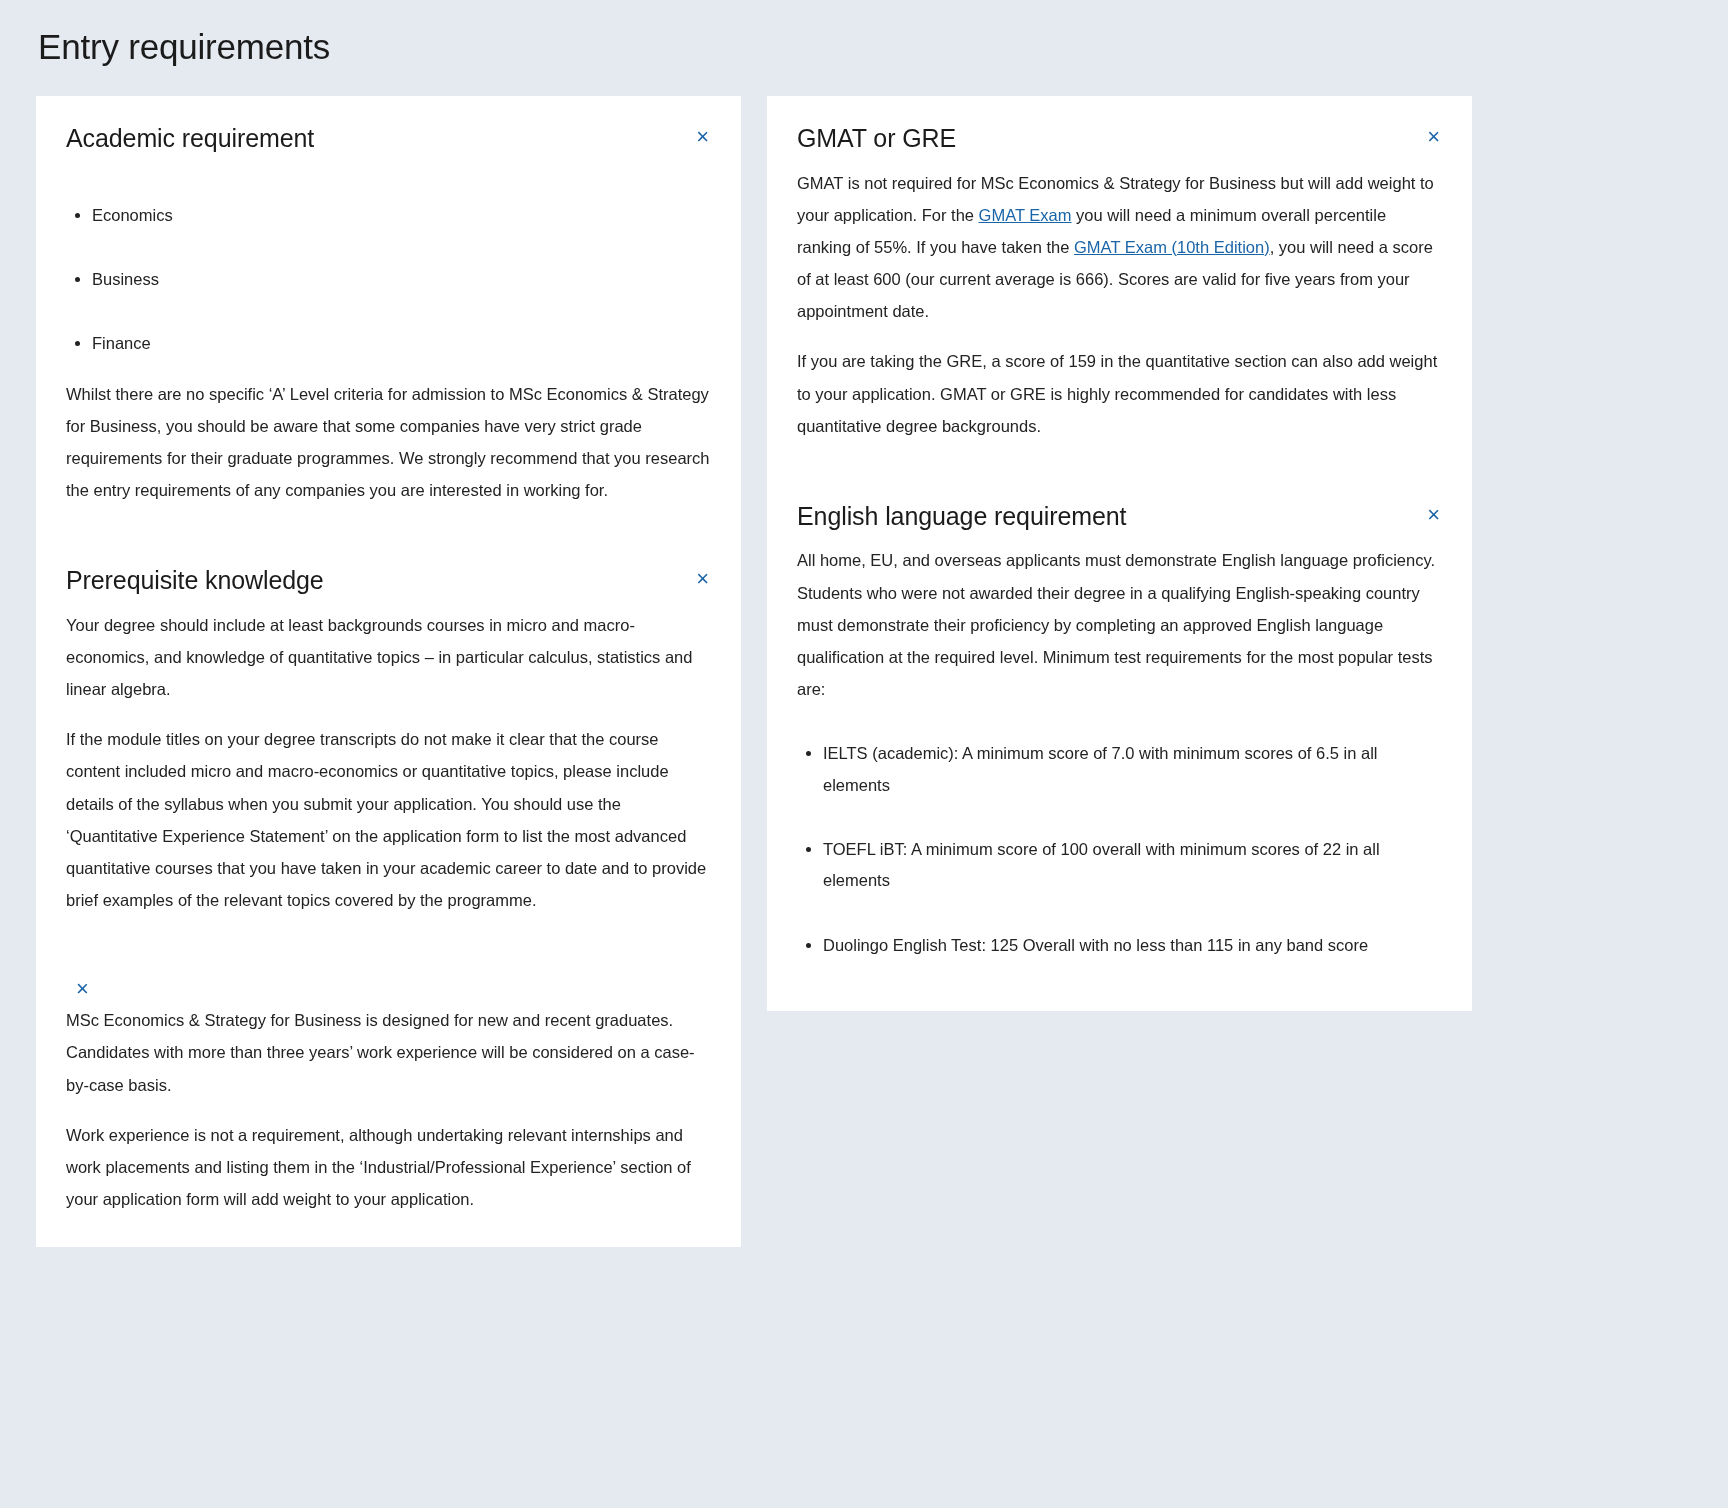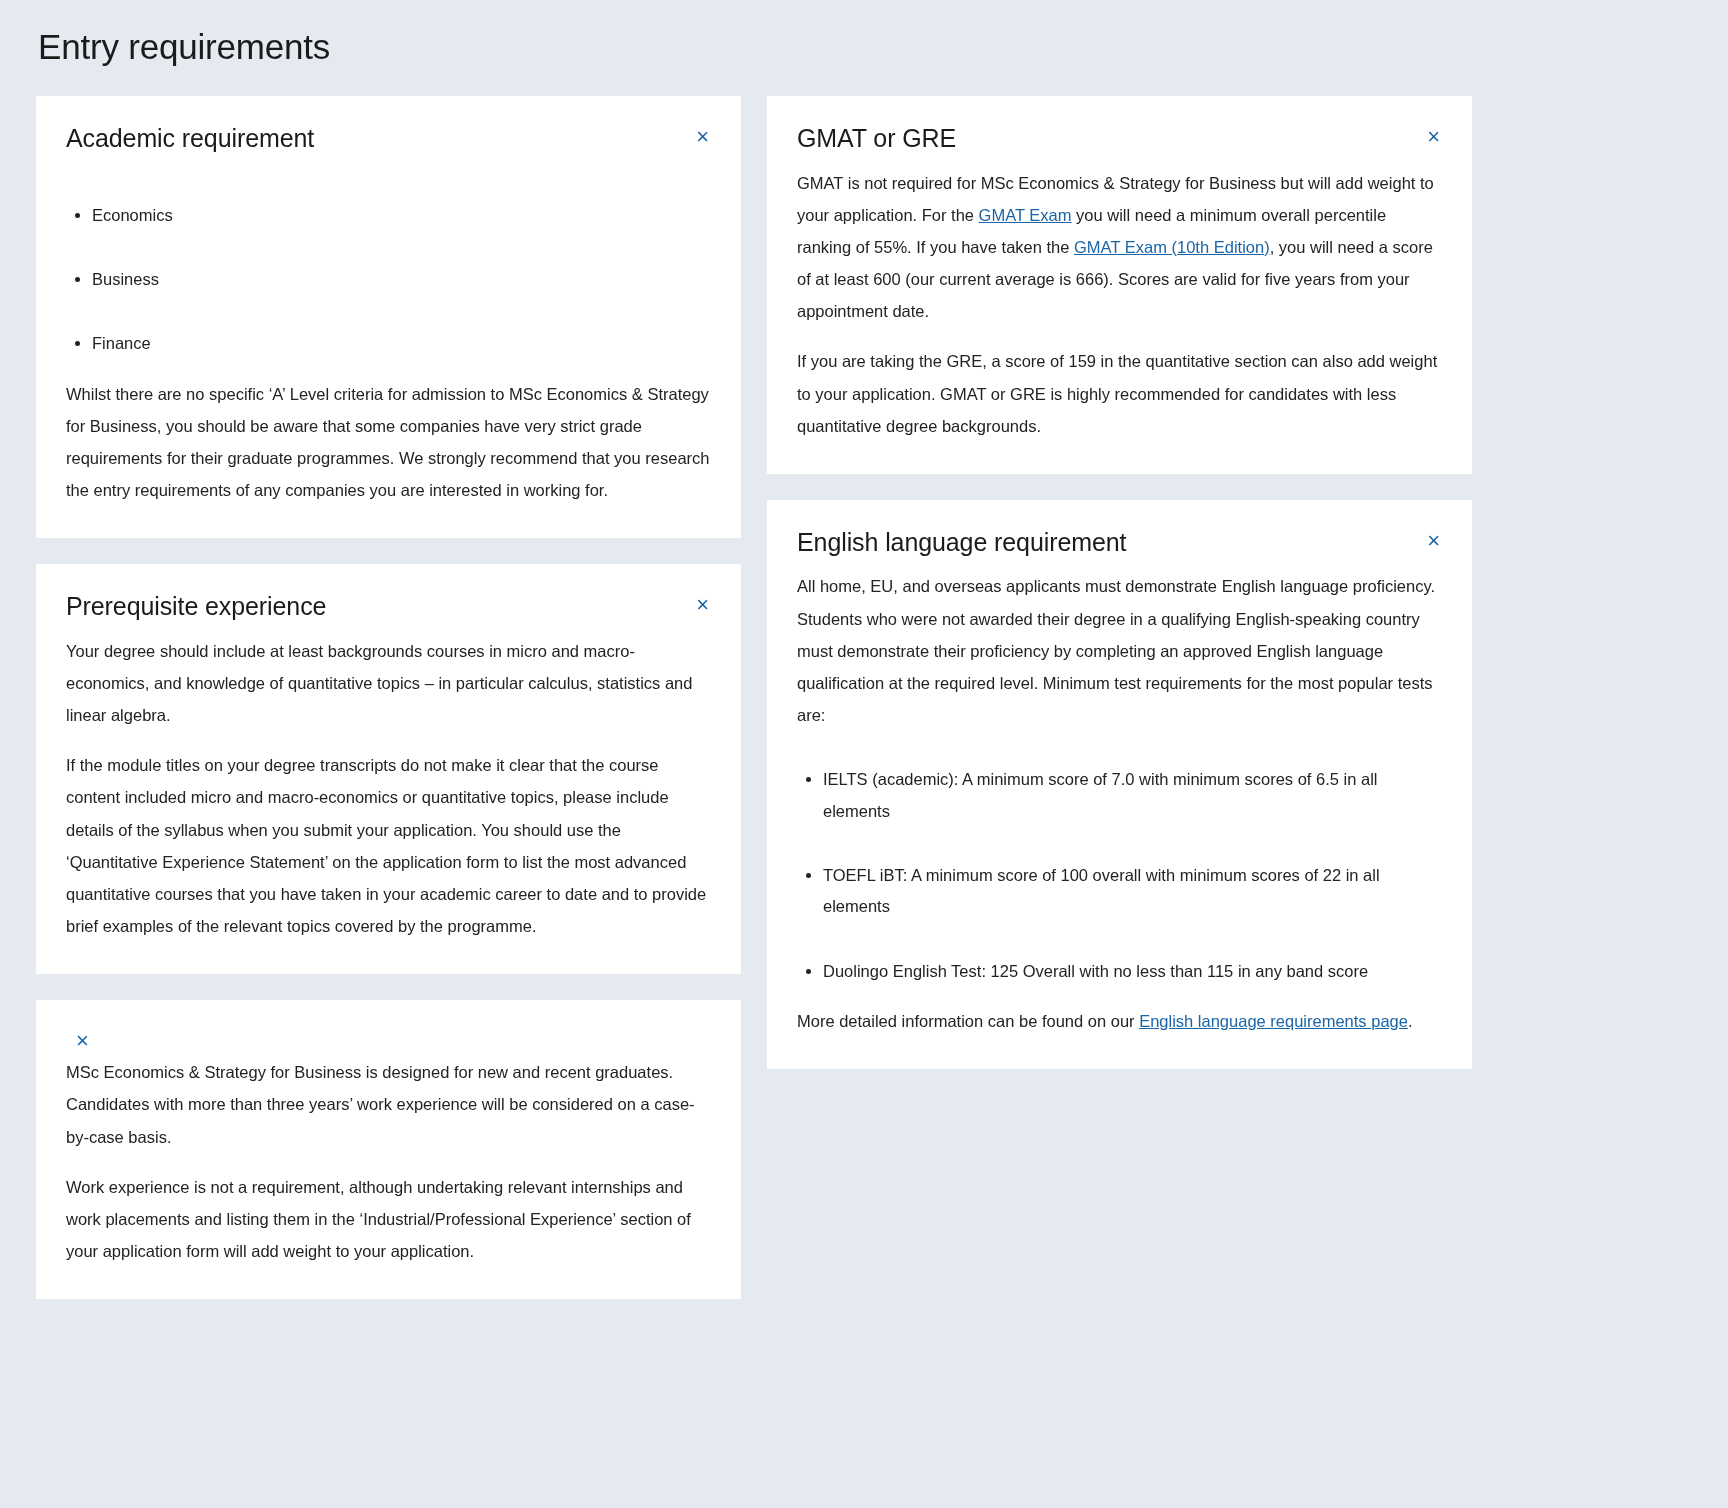--- a/index.html
+++ b/index.html
@@ -27,21 +27,20 @@
     line-height: 1.2;
   }
   .columns {
     display: flex;
     gap: 26px;
     align-items: flex-start;
   }
   .col {
     display: flex;
     flex-direction: column;
-    gap: 26px;
   }
   .col-left { width: 818px; }
   .col-right { width: 818px; }
   .card {
     background: #ffffff;
     padding: 26px 30px 32px 30px;
     position: relative;
   }
   .card-header {
     display: flex;
@@ -109,21 +108,21 @@
         <ul>
           <li>Economics</li>
           <li>Business</li>
           <li>Finance</li>
         </ul>
         <p>Whilst there are no specific ‘A’ Level criteria for admission to MSc Economics &amp; Strategy for Business, you should be aware that some companies have very strict grade requirements for their graduate programmes. We strongly recommend that you research the entry requirements of any companies you are interested in working for.</p>
       </section>
 
       <section class="card">
         <div class="card-header">
-          <h2 class="card-title">Prerequisite experience</h2>
+          <h2 class="card-title">Prerequisite knowledge</h2>
           <button class="close-btn">×</button>
         </div>
         <p>Your degree should include at least backgrounds courses in micro and macro-economics, and knowledge of quantitative topics – in particular calculus, statistics and linear algebra.</p>
         <p>If the module titles on your degree transcripts do not make it clear that the course content included micro and macro-economics or quantitative topics, please include details of the syllabus when you submit your application. You should use the ‘Quantitative Experience Statement’ on the application form to list the most advanced quantitative courses that you have taken in your academic career to date and to provide brief examples of the relevant topics covered by the programme.</p>
       </section>
 
       <section class="card">
         <div class="card-header">
           <button class="close-btn">×</button>
         </div>
@@ -148,19 +147,18 @@
         <div class="card-header">
           <h2 class="card-title">English language requirement</h2>
           <button class="close-btn">×</button>
         </div>
         <p>All home, EU, and overseas applicants must demonstrate English language proficiency. Students who were not awarded their degree in a qualifying English-speaking country must demonstrate their proficiency by completing an approved English language qualification at the required level. Minimum test requirements for the most popular tests are:</p>
         <ul>
           <li>IELTS (academic): A minimum score of 7.0 with minimum scores of 6.5 in all elements</li>
           <li>TOEFL iBT: A minimum score of 100 overall with minimum scores of 22 in all elements</li>
           <li>Duolingo English Test: 125 Overall with no less than 115 in any band score</li>
         </ul>
-        <p><span>More detailed information can be found on our </span><a class="link" href="#">English language requirements page</a><span>.</span></p>
       </section>
 
     </div>
 
   </div>
 </div>
 
 </body></html>

